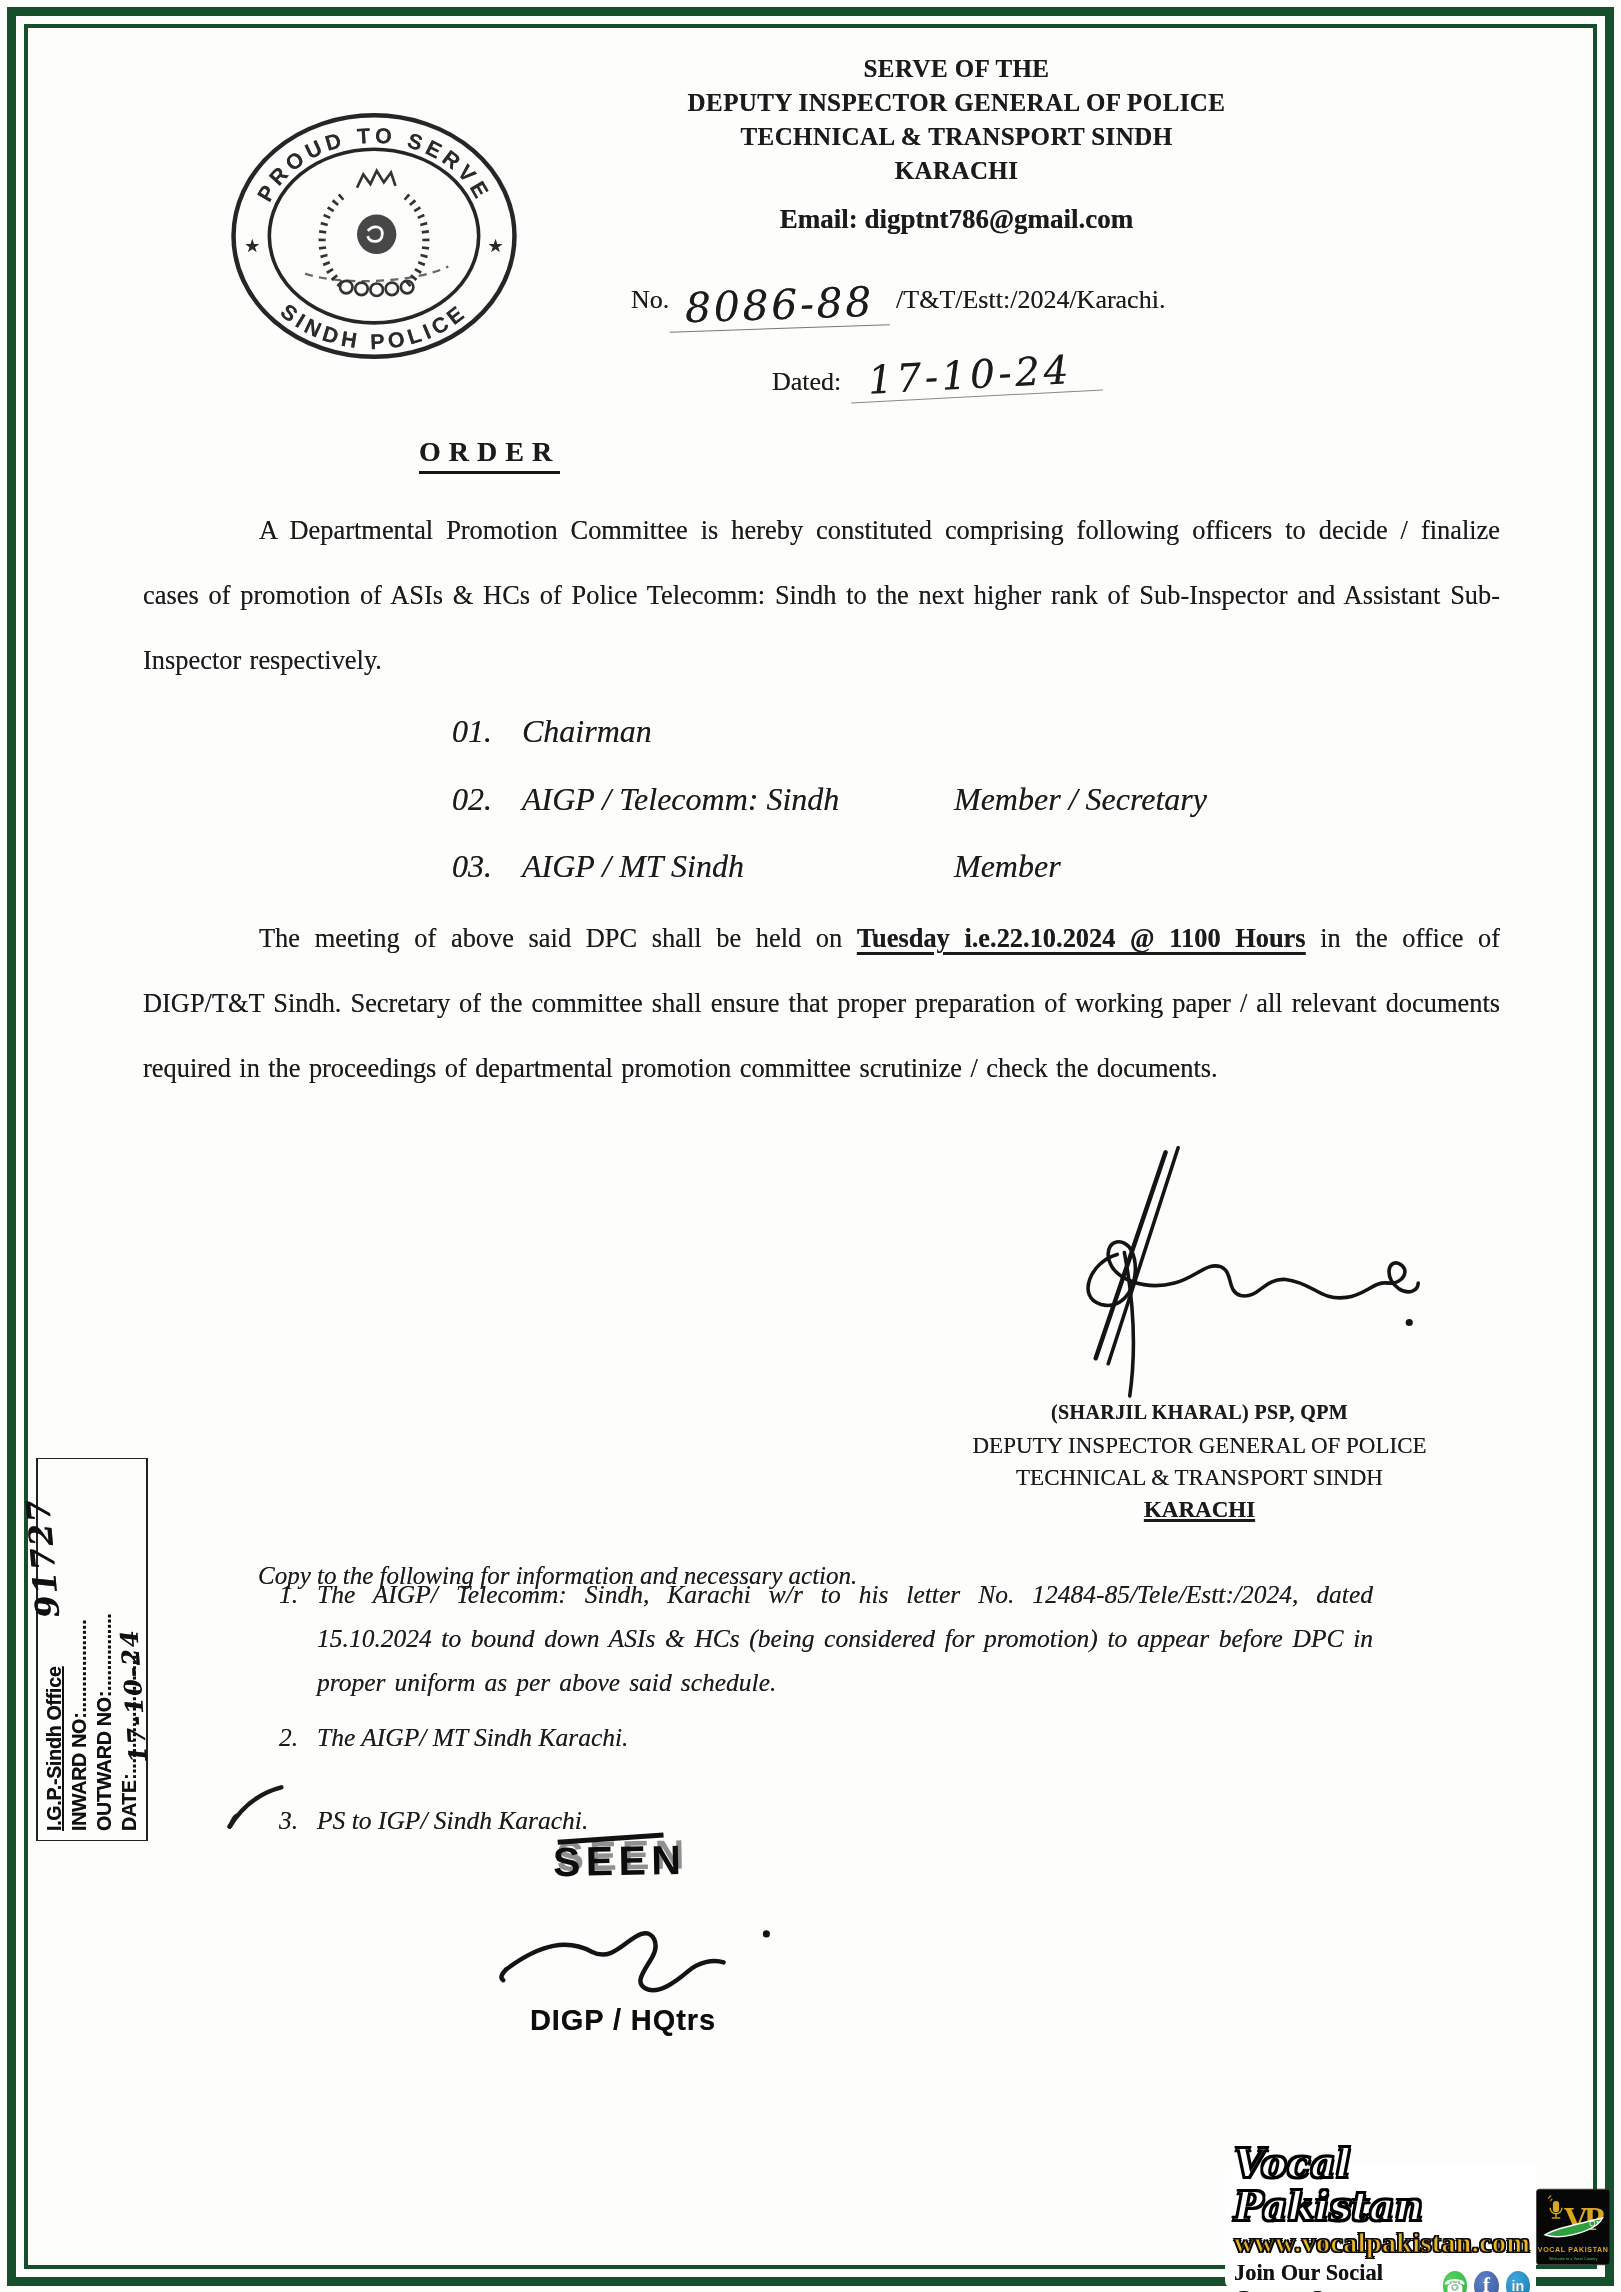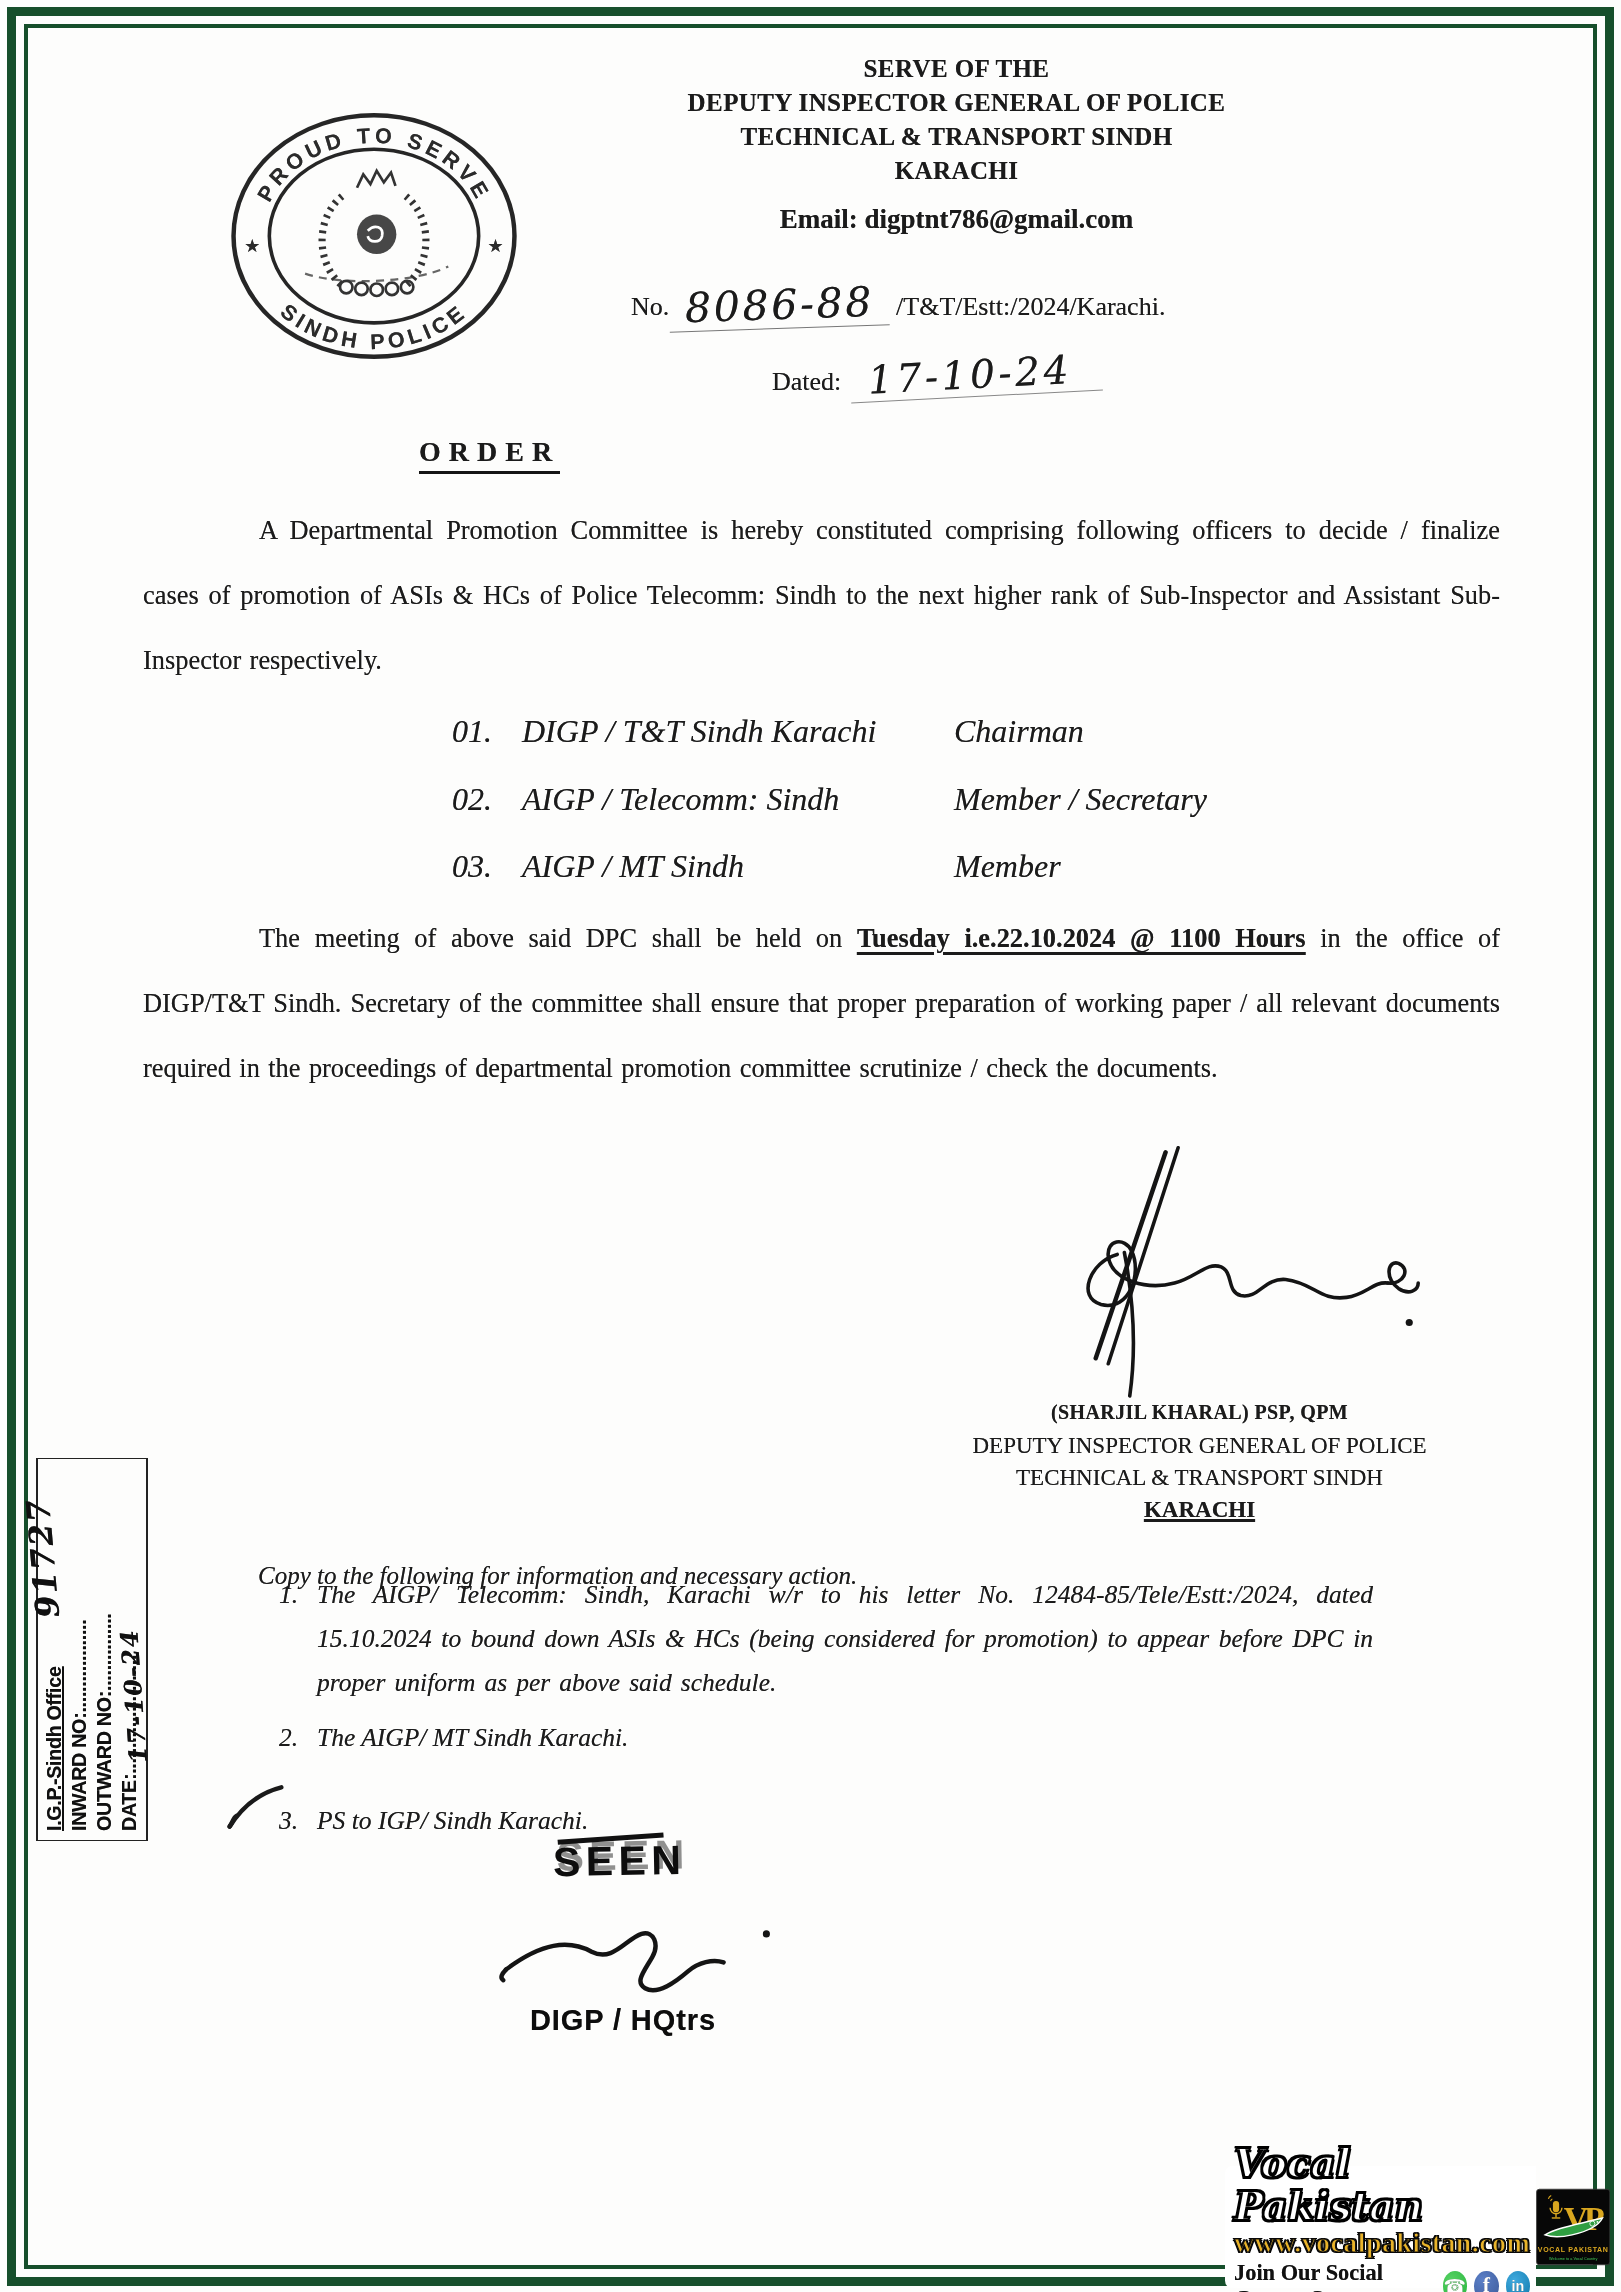--- a/index.html
+++ b/index.html
@@ -18,21 +18,21 @@
   .scan{text-shadow:0 0 0.6px rgba(25,25,25,.65);}
 
   
   .seal{position:absolute;left:226px;top:109px;}
   .seal-text{font-family:"Liberation Sans",sans-serif;font-weight:bold;font-size:24px;letter-spacing:5px;fill:#2b2b2b;}
   .seal-star{font-family:"DejaVu Sans",sans-serif;font-size:20px;fill:#2b2b2b;}
 
   
   .office-block{position:absolute;left:466px;top:52px;width:981px;text-align:center;font-weight:bold;font-size:25px;line-height:34px;letter-spacing:0.4px;}
   .email-line{position:absolute;left:466px;top:204px;width:981px;text-align:center;font-weight:bold;font-size:27px;}
-  .ref-line{position:absolute;left:631px;top:285px;display:flex;align-items:center;font-size:26px;white-space:nowrap;}
+  .ref-line{position:absolute;left:631px;top:285px;display:flex;align-items:flex-start;font-size:26px;white-space:nowrap;}
   .hw{font-family:"DejaVu Serif",serif;font-style:italic;}
   .ref-num{font-size:41px;line-height:41px;padding:0 14.3px 1.8px 16px;border-bottom:1.8px solid #777;transform:rotate(-2deg);margin-right:7.2px;letter-spacing:2.7px;}
   .dated-line{position:absolute;left:772px;top:355px;display:flex;align-items:flex-end;font-size:26px;white-space:nowrap;}
   .dated-val{font-size:39px;line-height:39px;padding:0 30px 1.8px 18px;border-bottom:1.8px solid #888;transform:rotate(-3deg);margin-left:9px;letter-spacing:3.6px;}
 
   .order-title{position:absolute;left:419px;top:436px;font-weight:bold;font-size:28px;letter-spacing:8px;border-bottom:3.6px solid #151515;padding-bottom:2.7px;}
 
   .para{position:absolute;left:143px;width:1357px;font-size:26.4px;line-height:65px;text-align:justify;text-indent:116px;word-spacing:1.8px;}
   .para1{top:498px;}
   .para2{top:906px;}
@@ -153,21 +153,20 @@
     <span class="hw dated-val">17-10-24</span>
   </div>
 
   <div class="order-title">ORDER</div>
 
   <p class="para para1">A Departmental Promotion Committee is hereby constituted comprising following officers to decide / finalize cases of promotion of ASIs &amp; HCs of Police Telecomm: Sindh to the next higher rank of Sub-Inspector and Assistant Sub-Inspector respectively.</p>
 
   <div class="members">
     <div class="member-row">
       <span class="m-num">01.</span>
-      <span class="m-name">DIGP / T&amp;T Sindh Karachi</span>
       <span class="m-role">Chairman</span>
     </div>
     <div class="member-row">
       <span class="m-num">02.</span>
       <span class="m-name">AIGP / Telecomm: Sindh</span>
       <span class="m-role">Member / Secretary</span>
     </div>
     <div class="member-row">
       <span class="m-num">03.</span>
       <span class="m-name">AIGP / MT Sindh</span>

